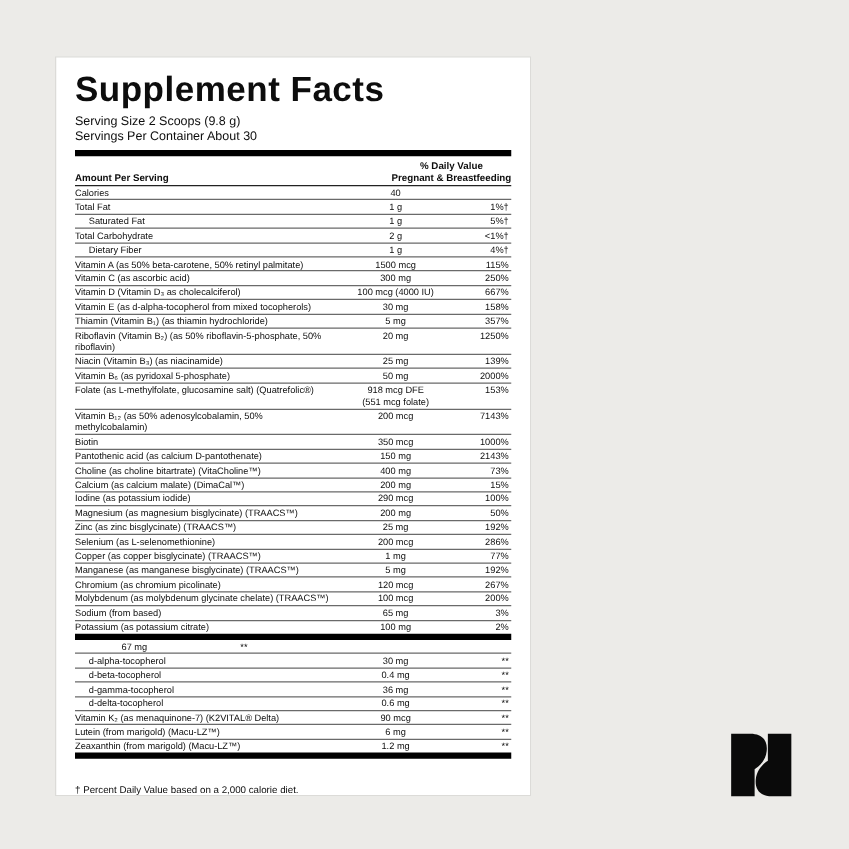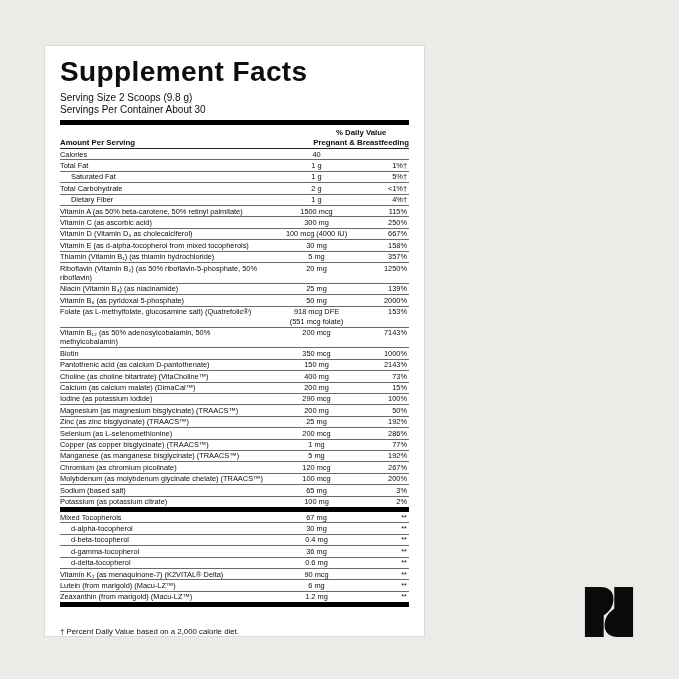--- a/index.html
+++ b/index.html
@@ -212,36 +212,35 @@
     <span class="name">Chromium (as chromium picolinate)</span>
     <span class="amount">120 mcg</span>
     <span class="dv">267%</span>
   </div>
       <div class="row">
     <span class="name">Molybdenum (as molybdenum glycinate chelate) (TRAACS™)</span>
     <span class="amount">100 mcg</span>
     <span class="dv">200%</span>
   </div>
       <div class="row">
-    <span class="name">Sodium (based salt)</span>
+    <span class="name">Sodium (from based)</span>
     <span class="amount">65 mg</span>
     <span class="dv">3%</span>
   </div>
       <div class="row">
     <span class="name">Potassium (as potassium citrate)</span>
     <span class="amount">100 mg</span>
     <span class="dv">2%</span>
   </div>
     </div>
 
   <div class="bar bar-mid"></div>
 
   <div class="rows" id="rows-secondary">
       <div class="row">
-    <span class="name">Mixed Tocopherols</span>
     <span class="amount">67 mg</span>
     <span class="dv">**</span>
   </div>
       <div class="row indent">
     <span class="name">d-alpha-tocopherol</span>
     <span class="amount">30 mg</span>
     <span class="dv">**</span>
   </div>
       <div class="row indent">
     <span class="name">d-beta-tocopherol</span>

